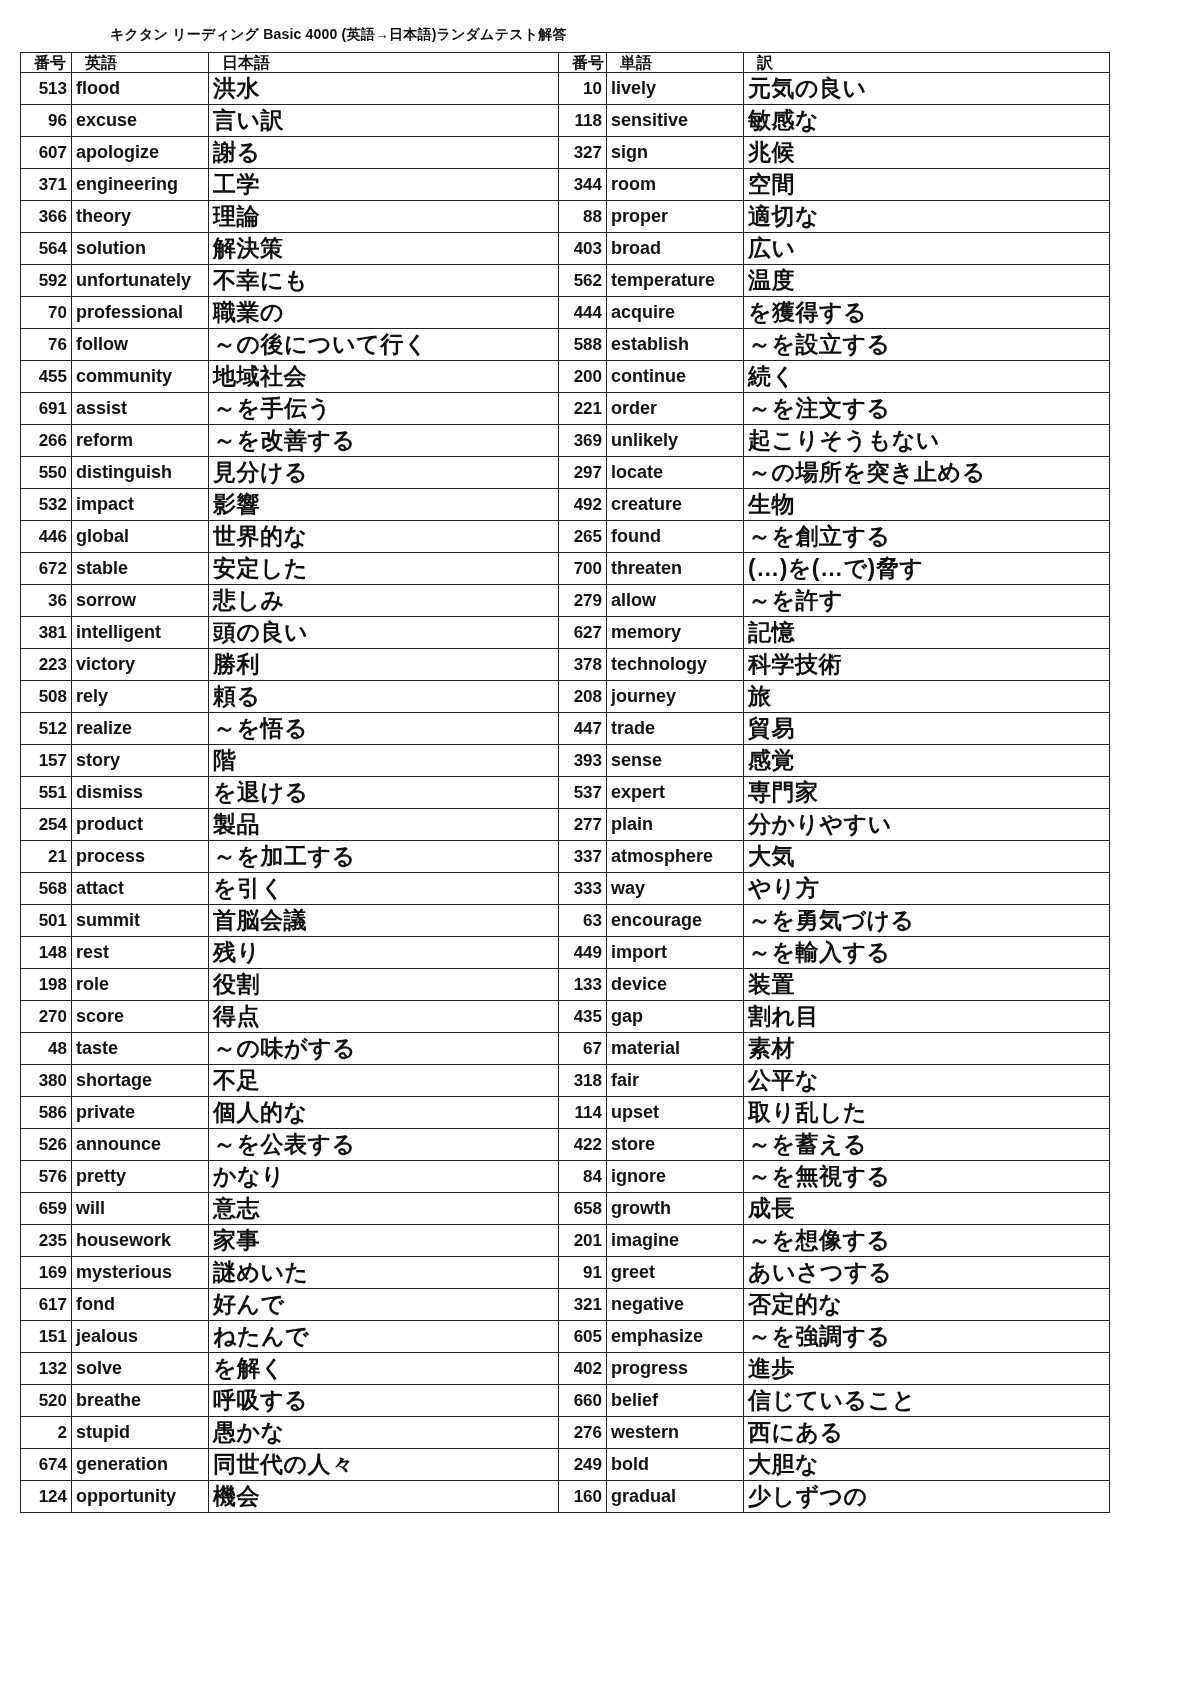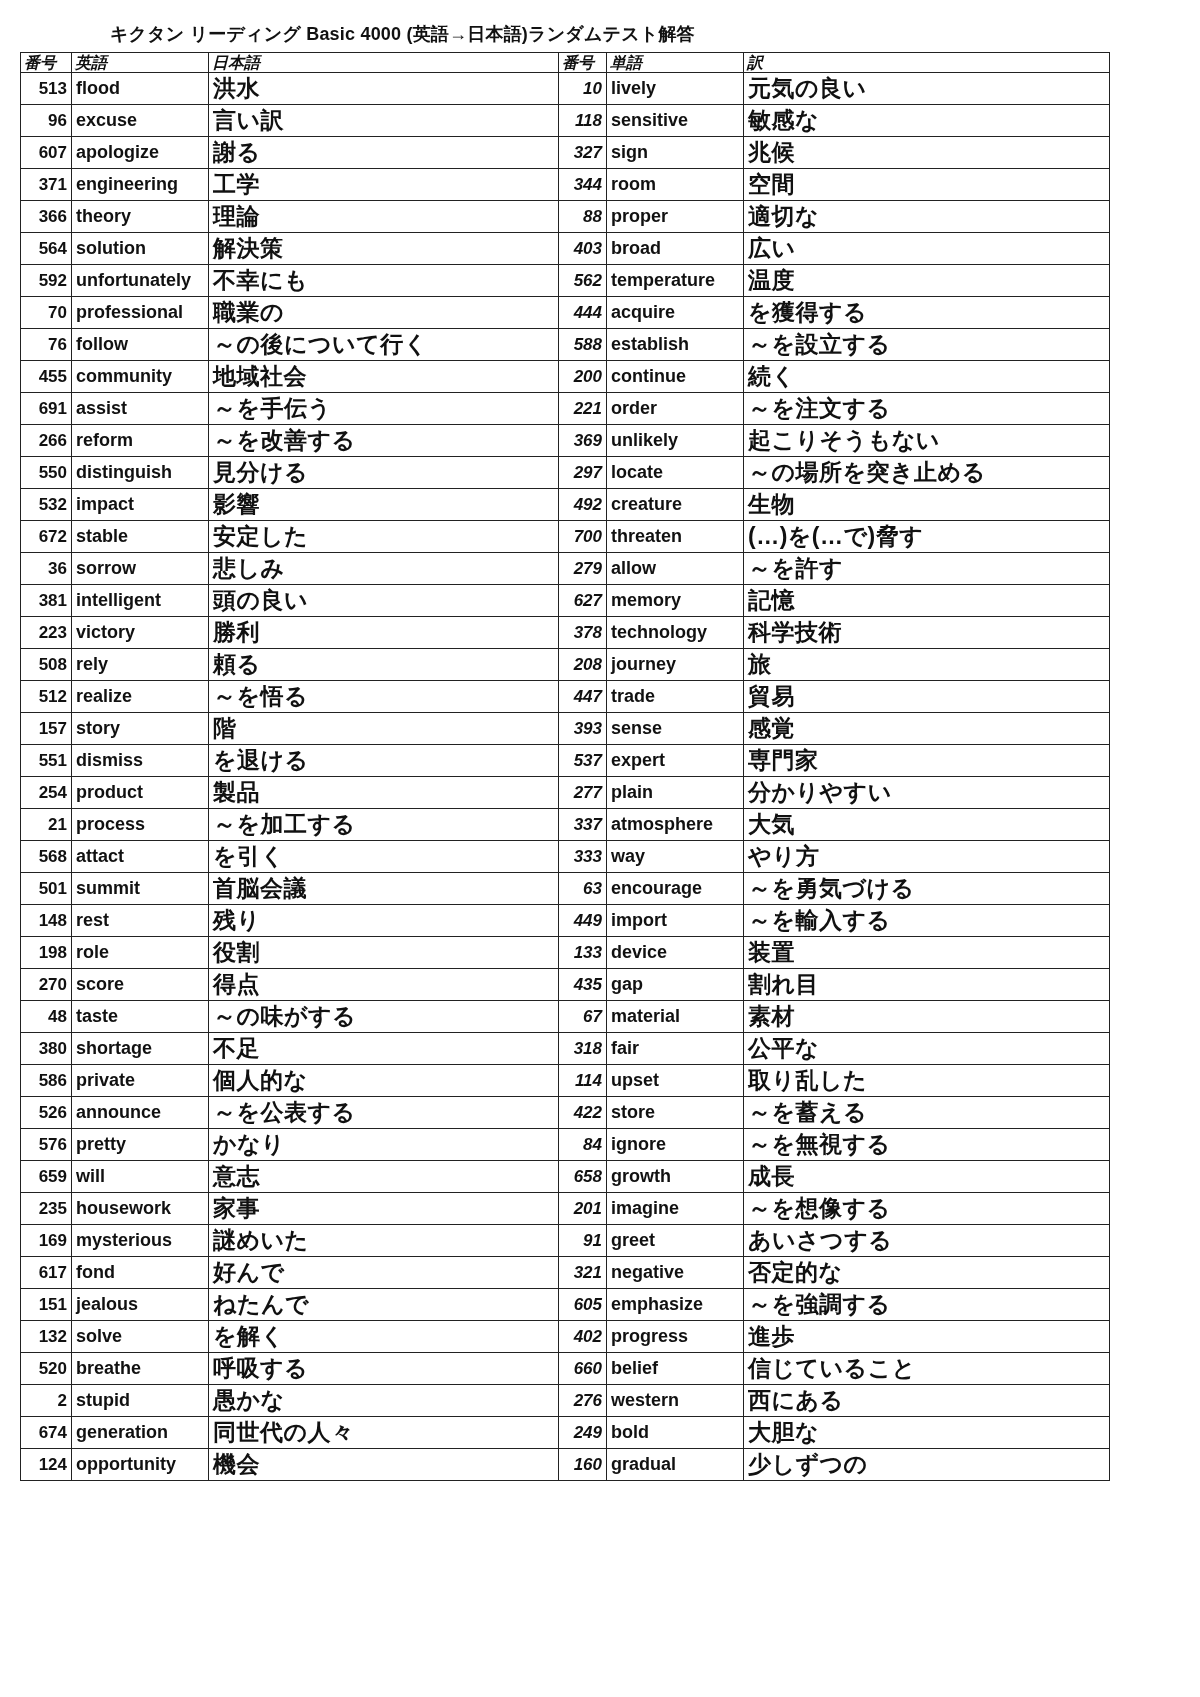--- a/index.html
+++ b/index.html
@@ -1,28 +1,28 @@
 <!DOCTYPE html>
 <html><head>
 <meta charset="utf-8">
 <style>
   html, body { margin: 0; padding: 0; background: #ffffff; }
   body { width: 1200px; height: 1697px; position: relative; overflow: hidden;
          font-family: "Liberation Sans", "DejaVu Sans", sans-serif; color: #111; }
   .title { position: absolute; left: 110px; top: 20px; height: 28px; line-height: 28px;
-           font-size: 18px; font-weight: bold; letter-spacing: 0.2px; white-space: nowrap; }
+           font-size: 14px; font-weight: bold; letter-spacing: 0.2px; white-space: nowrap; }
   table.vocab { position: absolute; left: 20px; top: 52px; width: 1089px;
                 border-collapse: collapse; table-layout: fixed; }
   table.vocab td, table.vocab th { border: 1.5px solid #222; padding: 0 4px; overflow: hidden; white-space: nowrap; }
-  table.vocab tr.head th { height: 19px; font-size: 16px; font-weight: bold; text-align: left; line-height: 19px; padding: 0 3px; font-style: italic; }
+  table.vocab tr.head th { height: 19px; font-size: 16px; font-weight: bold; text-align: left; line-height: 19px; padding: 0 13px; }
   table.vocab tr.row td { height: 29.5px; }
   td.num { text-align: right; font-size: 17px; font-weight: bold; padding-right: 5px; }
   td.en { font-size: 18px; font-weight: bold; padding-left: 3px; }
   td.ja { font-size: 23px; font-weight: bold; padding-left: 5px; letter-spacing: 0.5px; }
-  td.gap { border-left: 1.5px solid #222; font-style: italic; }
+  td.gap { border-left: 1.5px solid #222; }
 </style>
 </head>
 <body>
 
 <div class="title">キクタン リーディング Basic 4000 (英語→日本語)ランダムテスト解答</div>
 
 <table class="vocab">
   <colgroup>
     <col style="width:51px">
     <col style="width:137px">
@@ -146,20 +146,28 @@
       </tr>
       <tr class="row">
         <td class="num">532</td>
         <td class="en">impact</td>
         <td class="ja">影響</td>
         <td class="num gap">492</td>
         <td class="en">creature</td>
         <td class="ja">生物</td>
       </tr>
       <tr class="row">
+        <td class="num">446</td>
+        <td class="en">global</td>
+        <td class="ja">世界的な</td>
+        <td class="num gap">265</td>
+        <td class="en">found</td>
+        <td class="ja">～を創立する</td>
+      </tr>
+      <tr class="row">
         <td class="num">672</td>
         <td class="en">stable</td>
         <td class="ja">安定した</td>
         <td class="num gap">700</td>
         <td class="en">threaten</td>
         <td class="ja">(…)を(…で)脅す</td>
       </tr>
       <tr class="row">
         <td class="num">36</td>
         <td class="en">sorrow</td>

